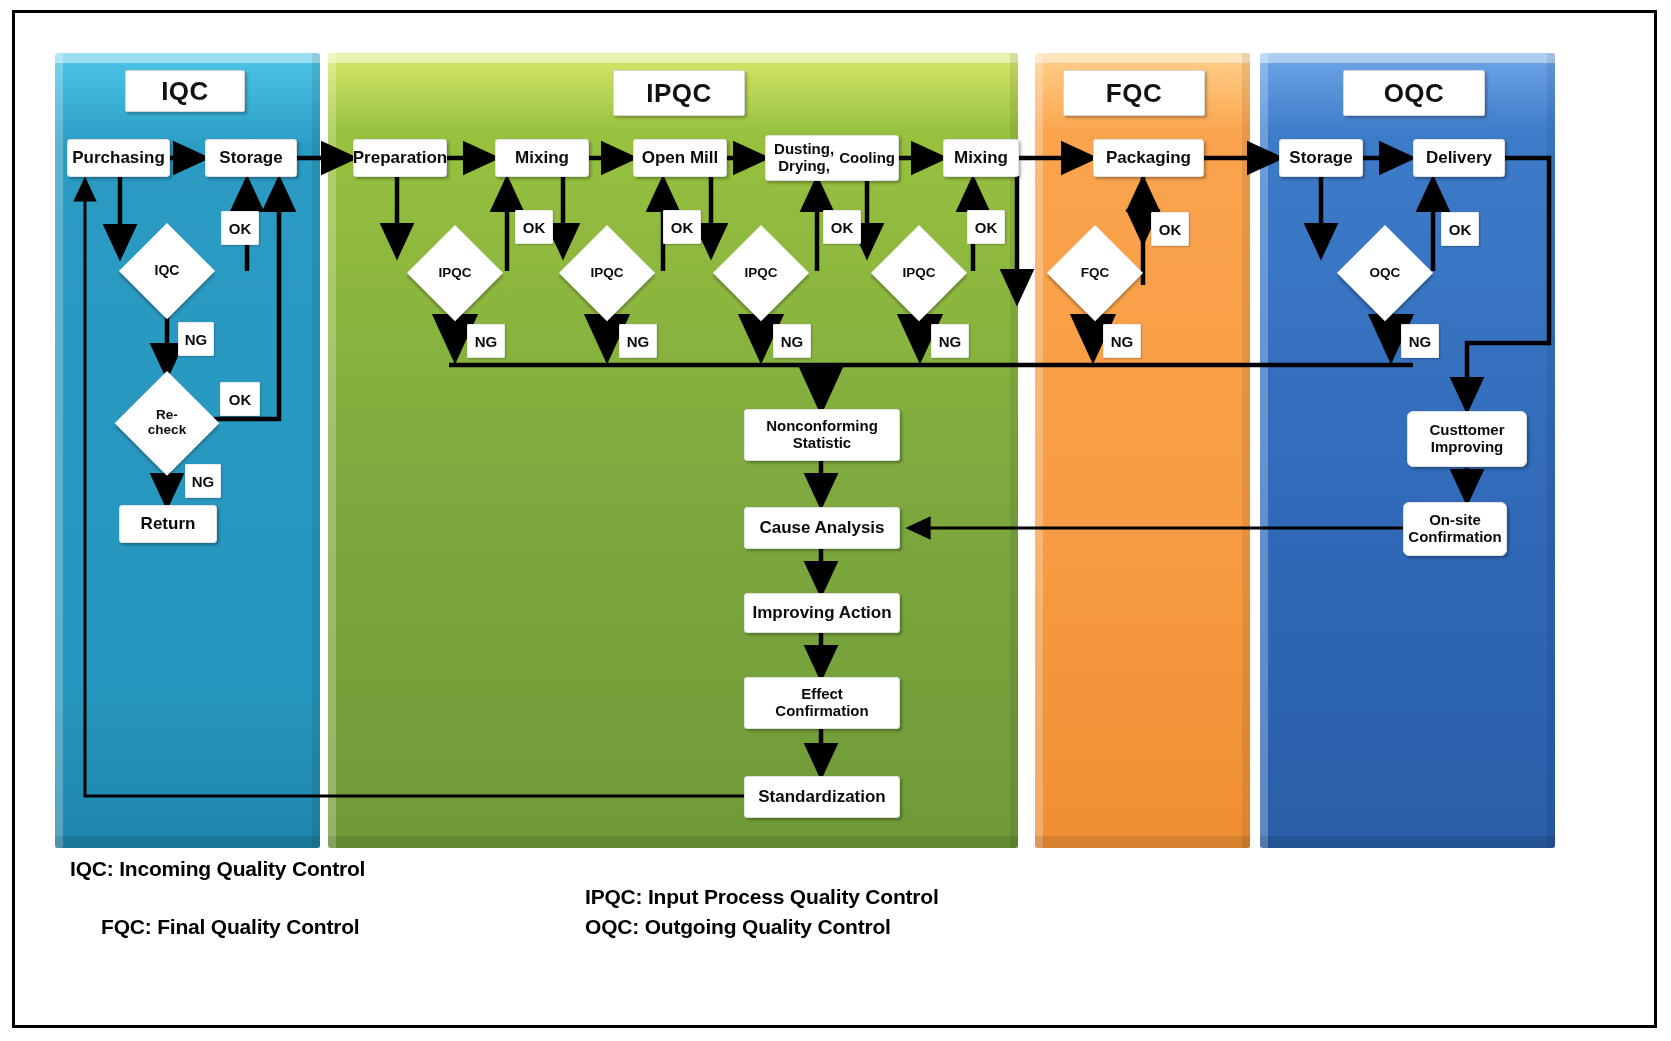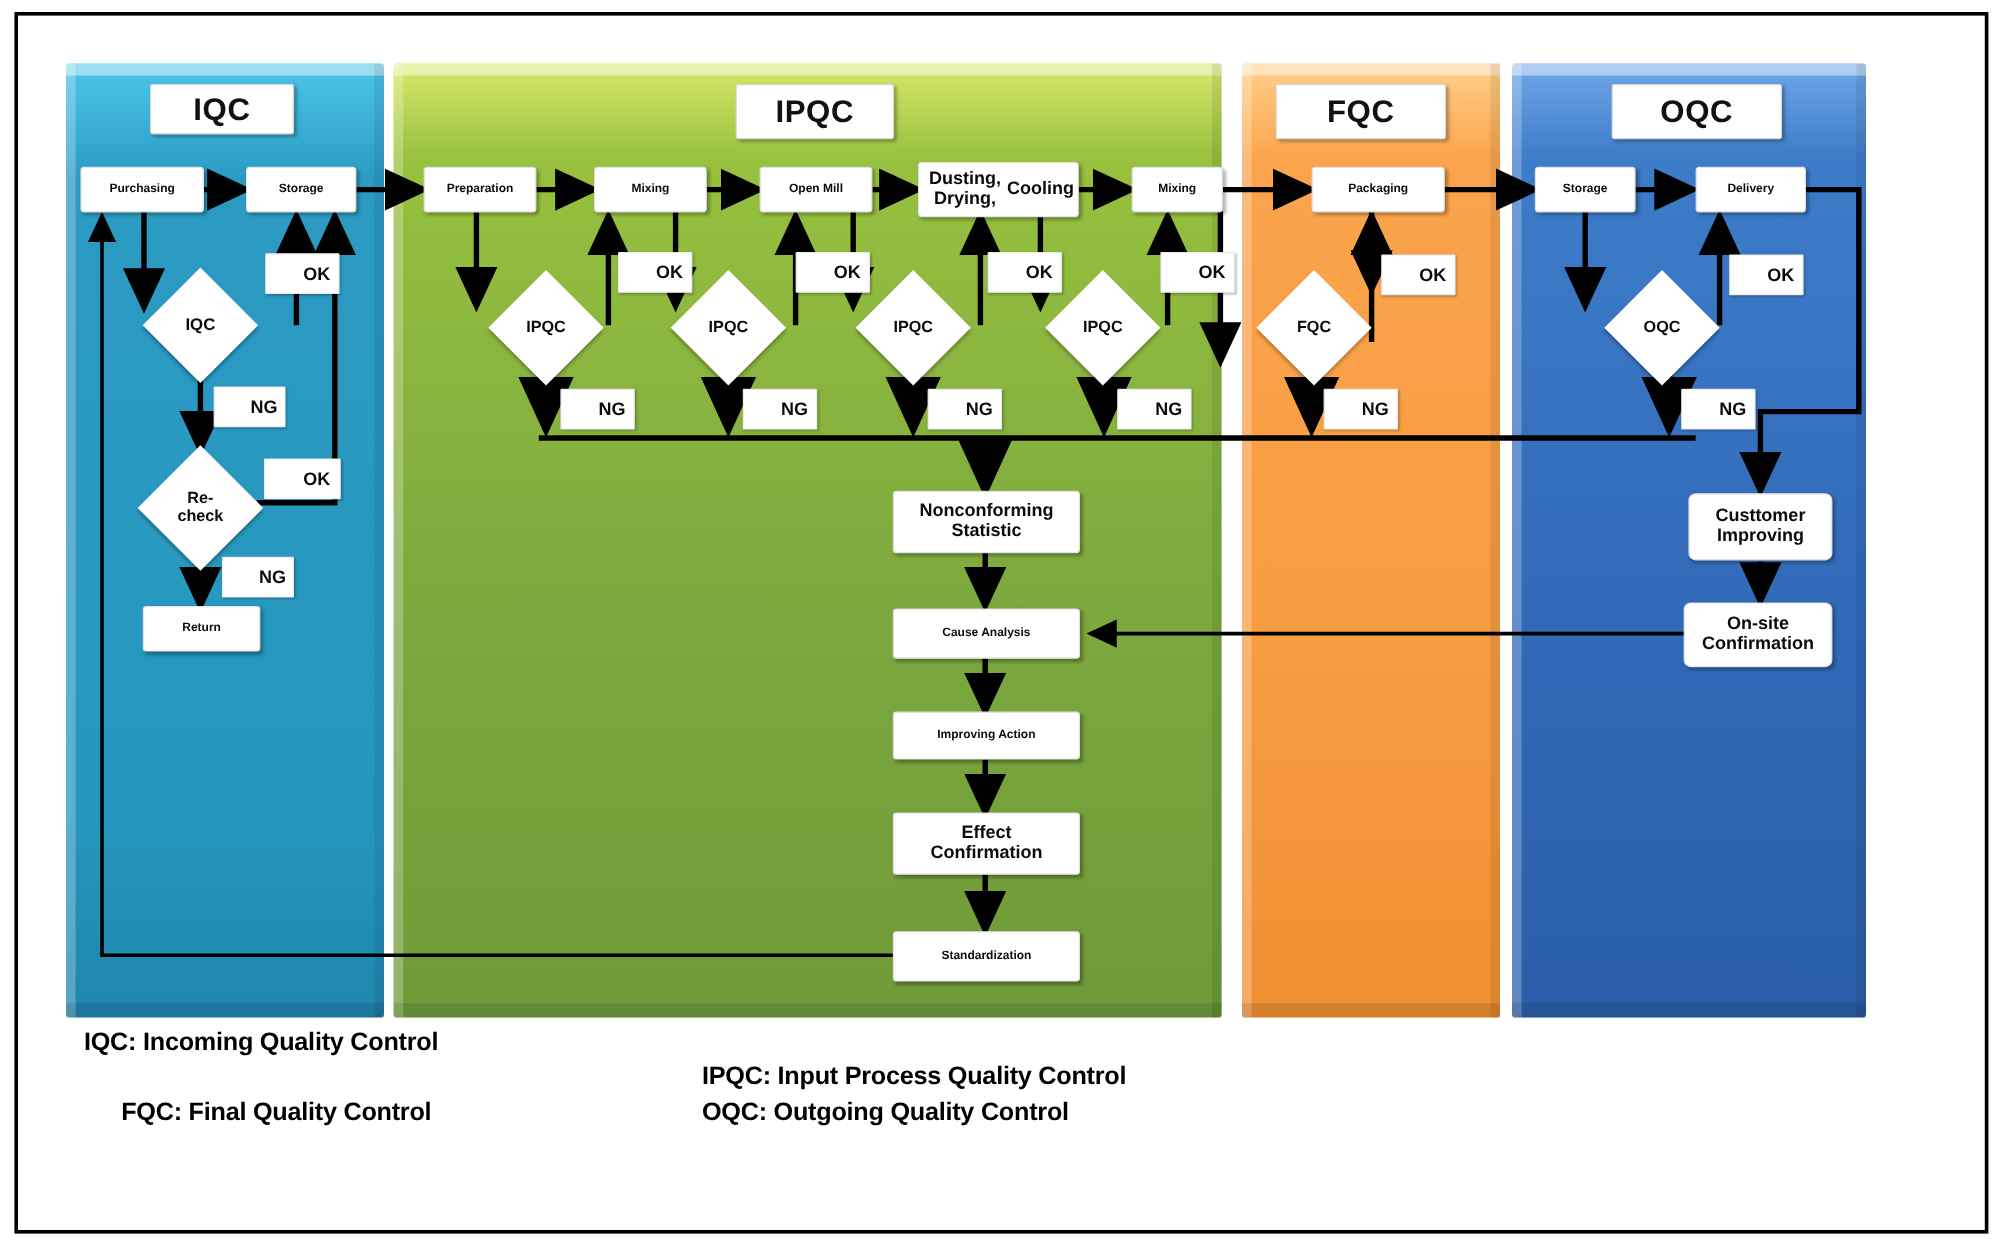--- a/index.html
+++ b/index.html
@@ -79,21 +79,21 @@
 
   
   .node{
     position:absolute;
     background:#ffffff;
     border:1px solid #e2e2e2;
     border-radius:3px;
     box-shadow:2px 2px 3px rgba(0,0,0,.30);
     display:flex; align-items:center; justify-content:center;
     text-align:center;
-    font-size:10px;
+    font-size:17px;
     font-weight:bold;
     color:#0b0b0b;
     line-height:1.12;
     padding:1px 3px;
     box-sizing:border-box;
   }
   .node.two-line{ font-size:15px; }
 
   
   .diamond{
@@ -123,21 +123,20 @@
   .tag{
     position:absolute;
     background:#ffffff;
     border:1px solid #ececec;
     box-shadow:1px 1px 2px rgba(0,0,0,.22);
     display:flex; align-items:center; justify-content:center;
     font-size:15px;
     font-weight:bold;
     color:#0b0b0b;
     border-radius:1px;
-    padding-left:24px;
   }
 
   
   #wires{
     position:absolute;
     left:0; top:0;
     width:1671px; height:1041px;
     pointer-events:none;
   }
 
@@ -342,21 +341,21 @@
       <div class="dshape"></div>
       <div class="dlabel">OQC</div>
     </div>
     <div class="tag" style="left:1426px; top:199px; width:36px; height:32px;">OK</div>
     <div class="tag" style="left:1386px; top:311px; width:36px; height:32px;">NG</div>
 
     <div class="node two-line" style="left:1392px; top:398px; width:120px; height:56px; flex-direction:column; border-radius:6px;">
       <span>Custtomer</span>
       <span>Improving</span>
     </div>
-    <div class="node two-line" style="left:1388px; top:489px; width:124px; height:54px; flex-direction:column; border-radius:6px;">
+    <div class="node two-line" style="left:1388px; top:489px; width:104px; height:54px; flex-direction:column; border-radius:6px;">
       <span>On-site</span>
       <span>Confirmation</span>
     </div>
 
     <div class="node two-line" style="left:729px; top:396px; width:156px; height:52px; flex-direction:column;">
       <span>Nonconforming</span>
       <span>Statistic</span>
     </div>
     <div class="node" style="left:729px; top:494px; width:156px; height:42px;">Cause Analysis</div>
     <div class="node" style="left:729px; top:580px; width:156px; height:40px;">Improving  Action</div>

